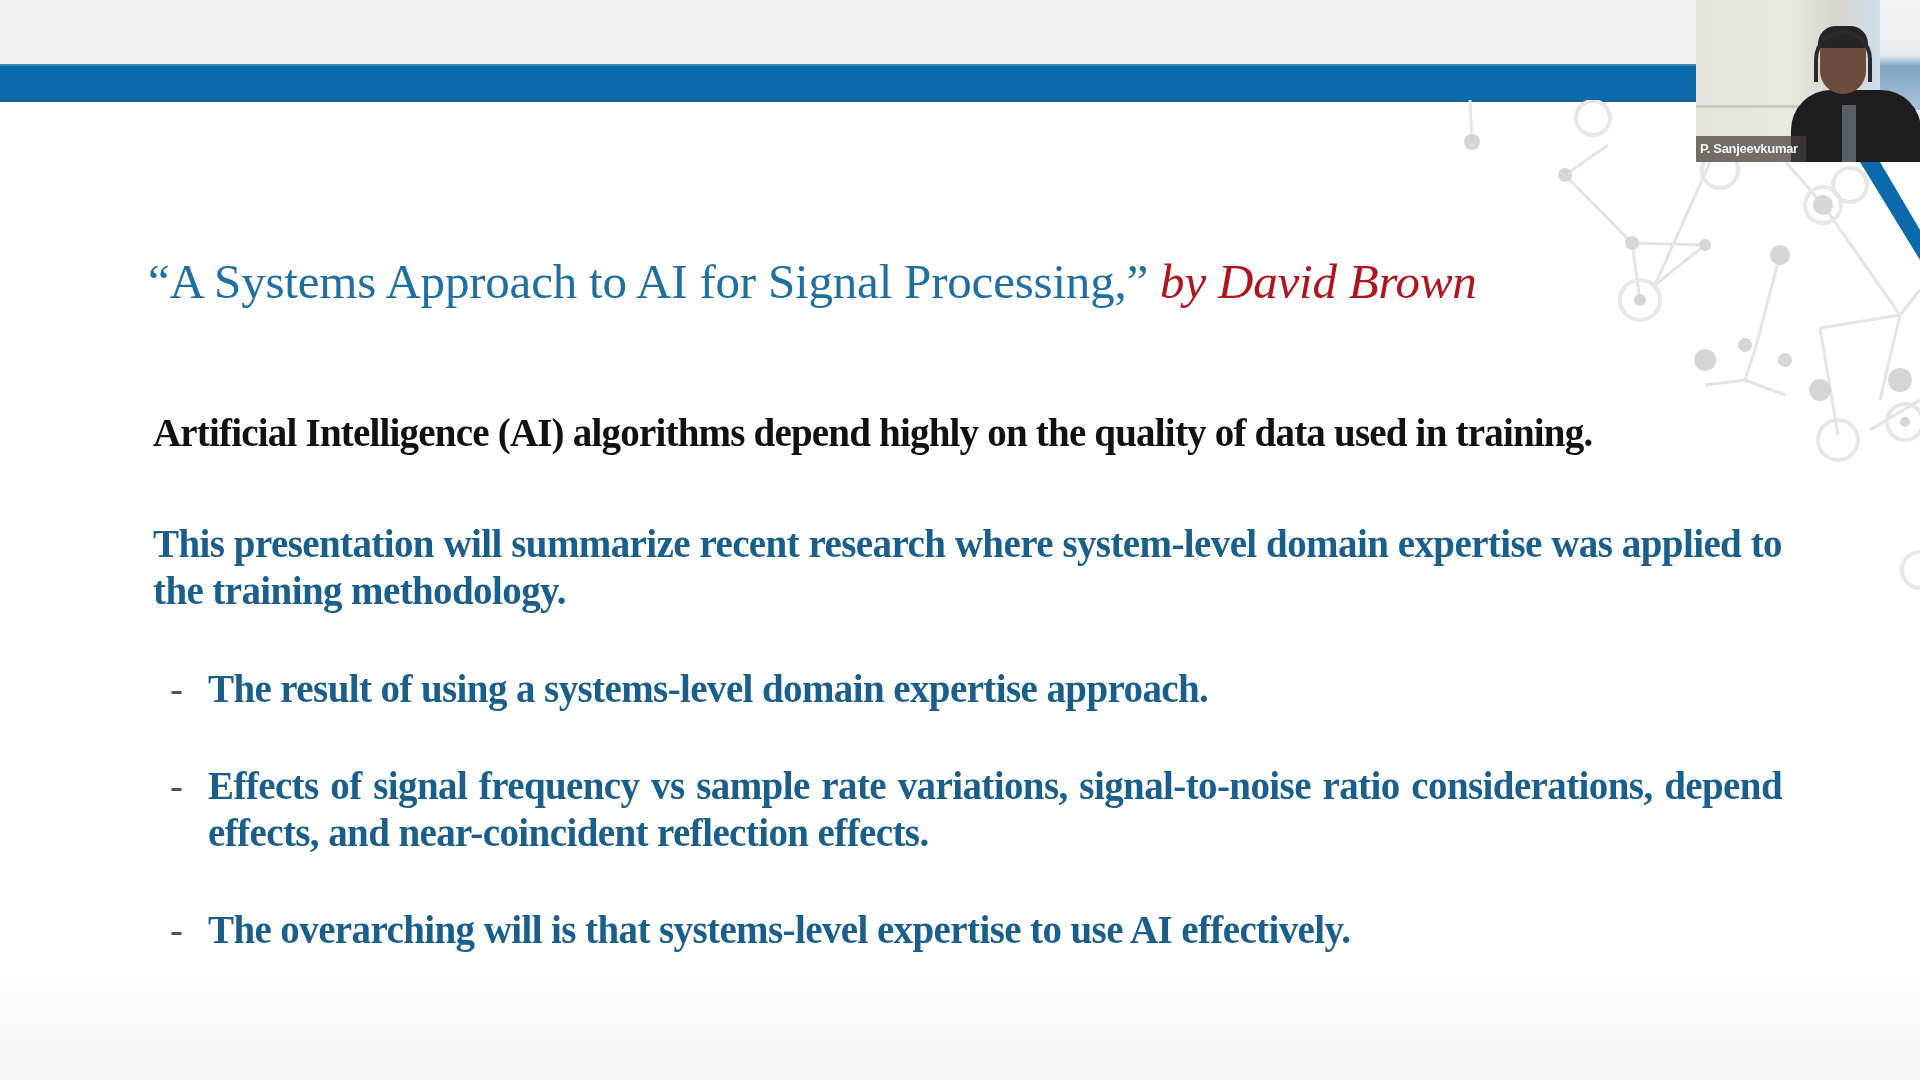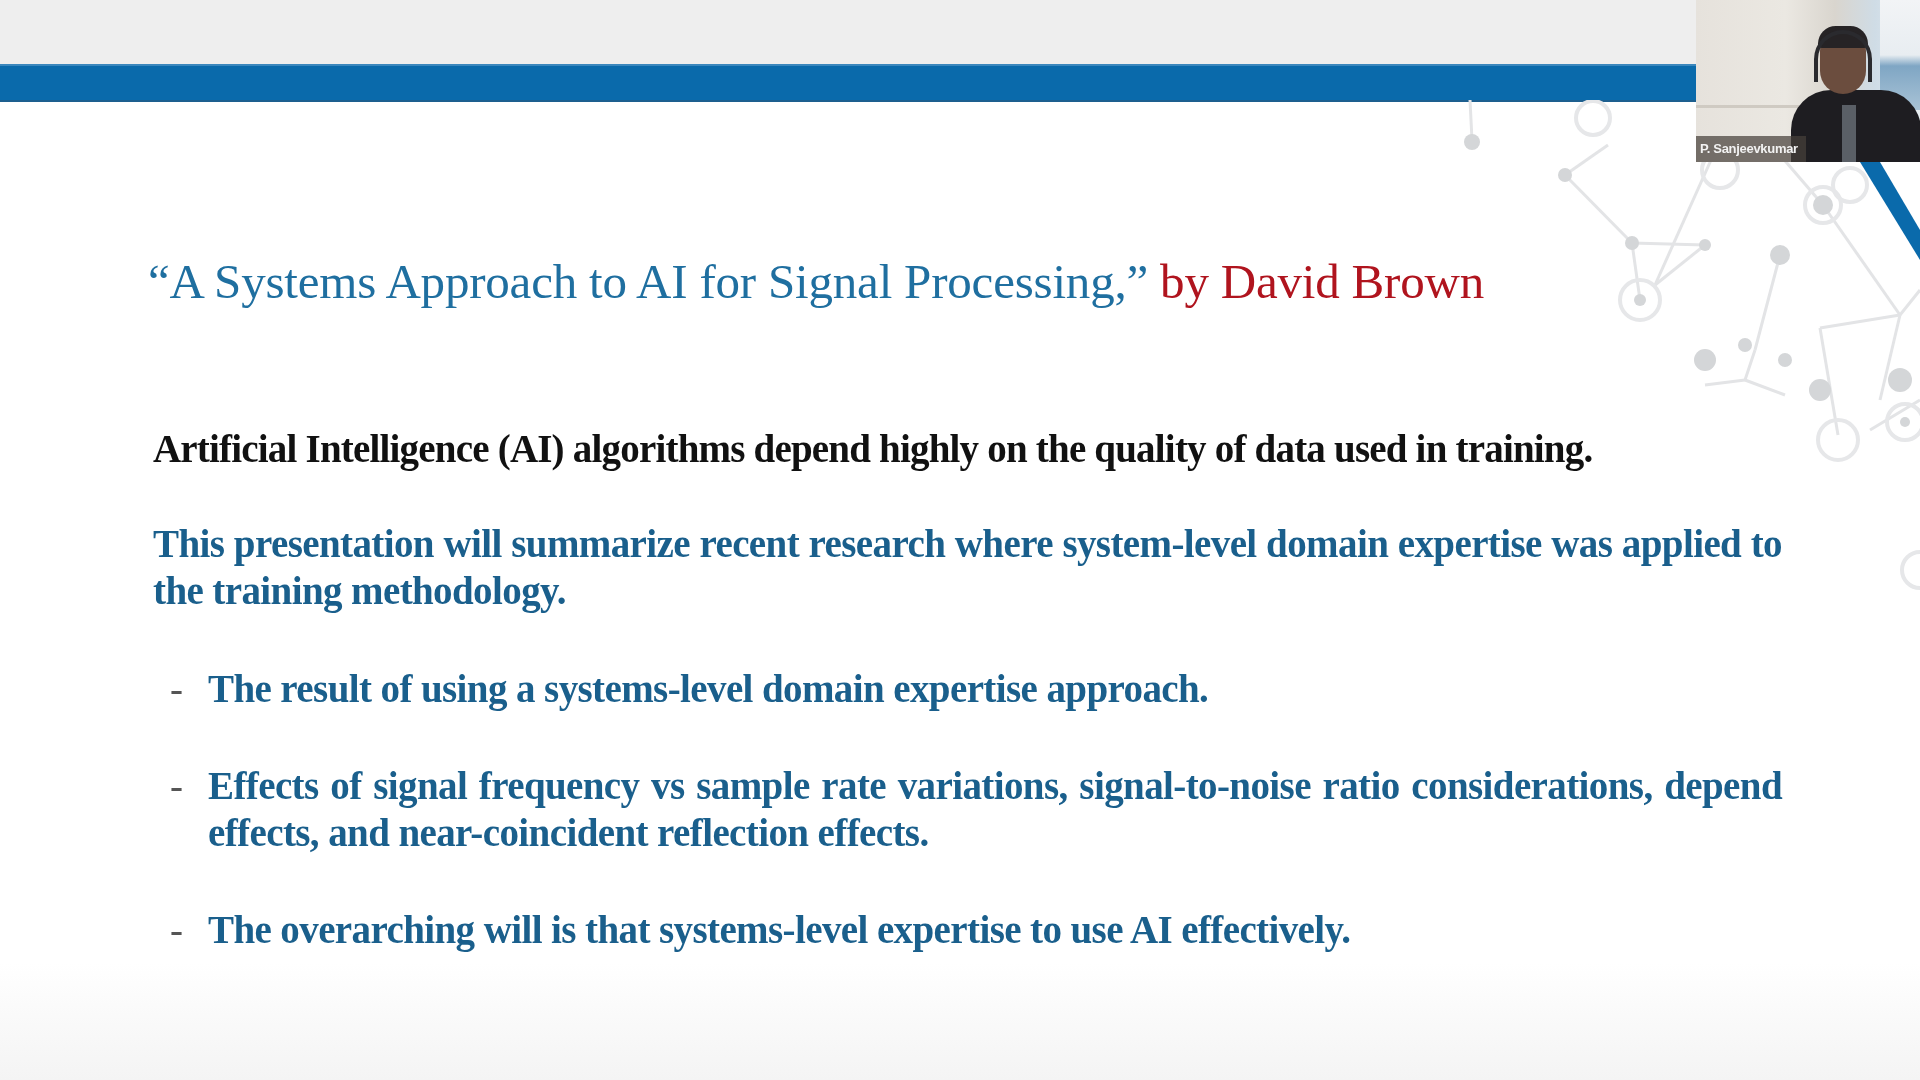--- a/index.html
+++ b/index.html
@@ -25,24 +25,24 @@
     }
     .diag-stripe {
       position: absolute; left: 1860px; top: 150px; width: 60px; height: 110px;
     }
 
     .title {
       position: absolute; left: 148px; top: 252px; white-space: nowrap;
       font-size: 49px; line-height: 60px; letter-spacing: -0.2px;
     }
     .title .t-blue { color: #1f6fa0; text-align: right; }
-    .title .t-red { color: #b0141e; }
+    .title .t-red { color: #b0141e; font-style: italic; }
 
     .p1 {
-      position: absolute; left: 153px; top: 424px; width: 1629px;
+      position: absolute; left: 153px; top: 408px; width: 1629px;
       font-size: 39px; line-height: 50px; color: #111111; font-weight: bold;
       letter-spacing: -0.8px; white-space: nowrap;
     }
     .p2 {
       position: absolute; left: 153px; top: 520px; width: 1629px;
       font-size: 39px; line-height: 47px; color: #1a5f8c; font-weight: bold;
       text-align: justify; text-align-last: left; letter-spacing: -0.6px;
     }
     .bullet {
       position: absolute; left: 170px; width: 1612px;

